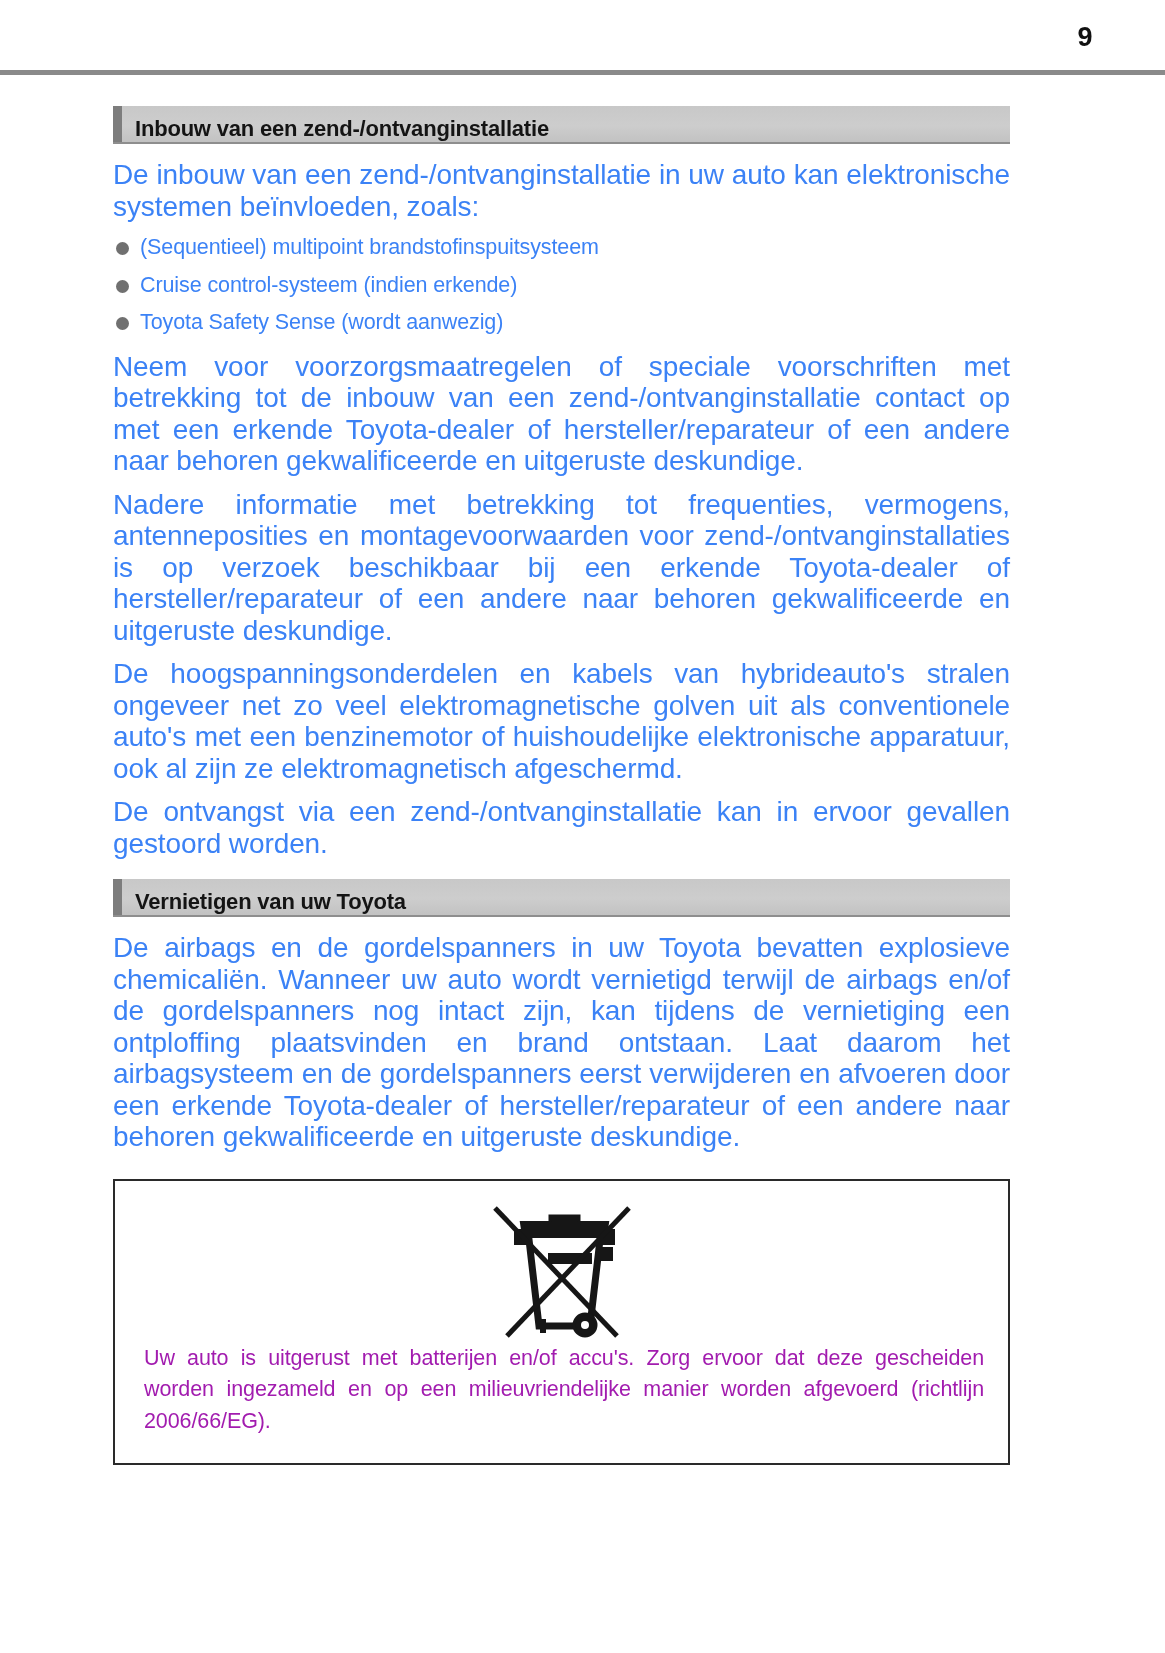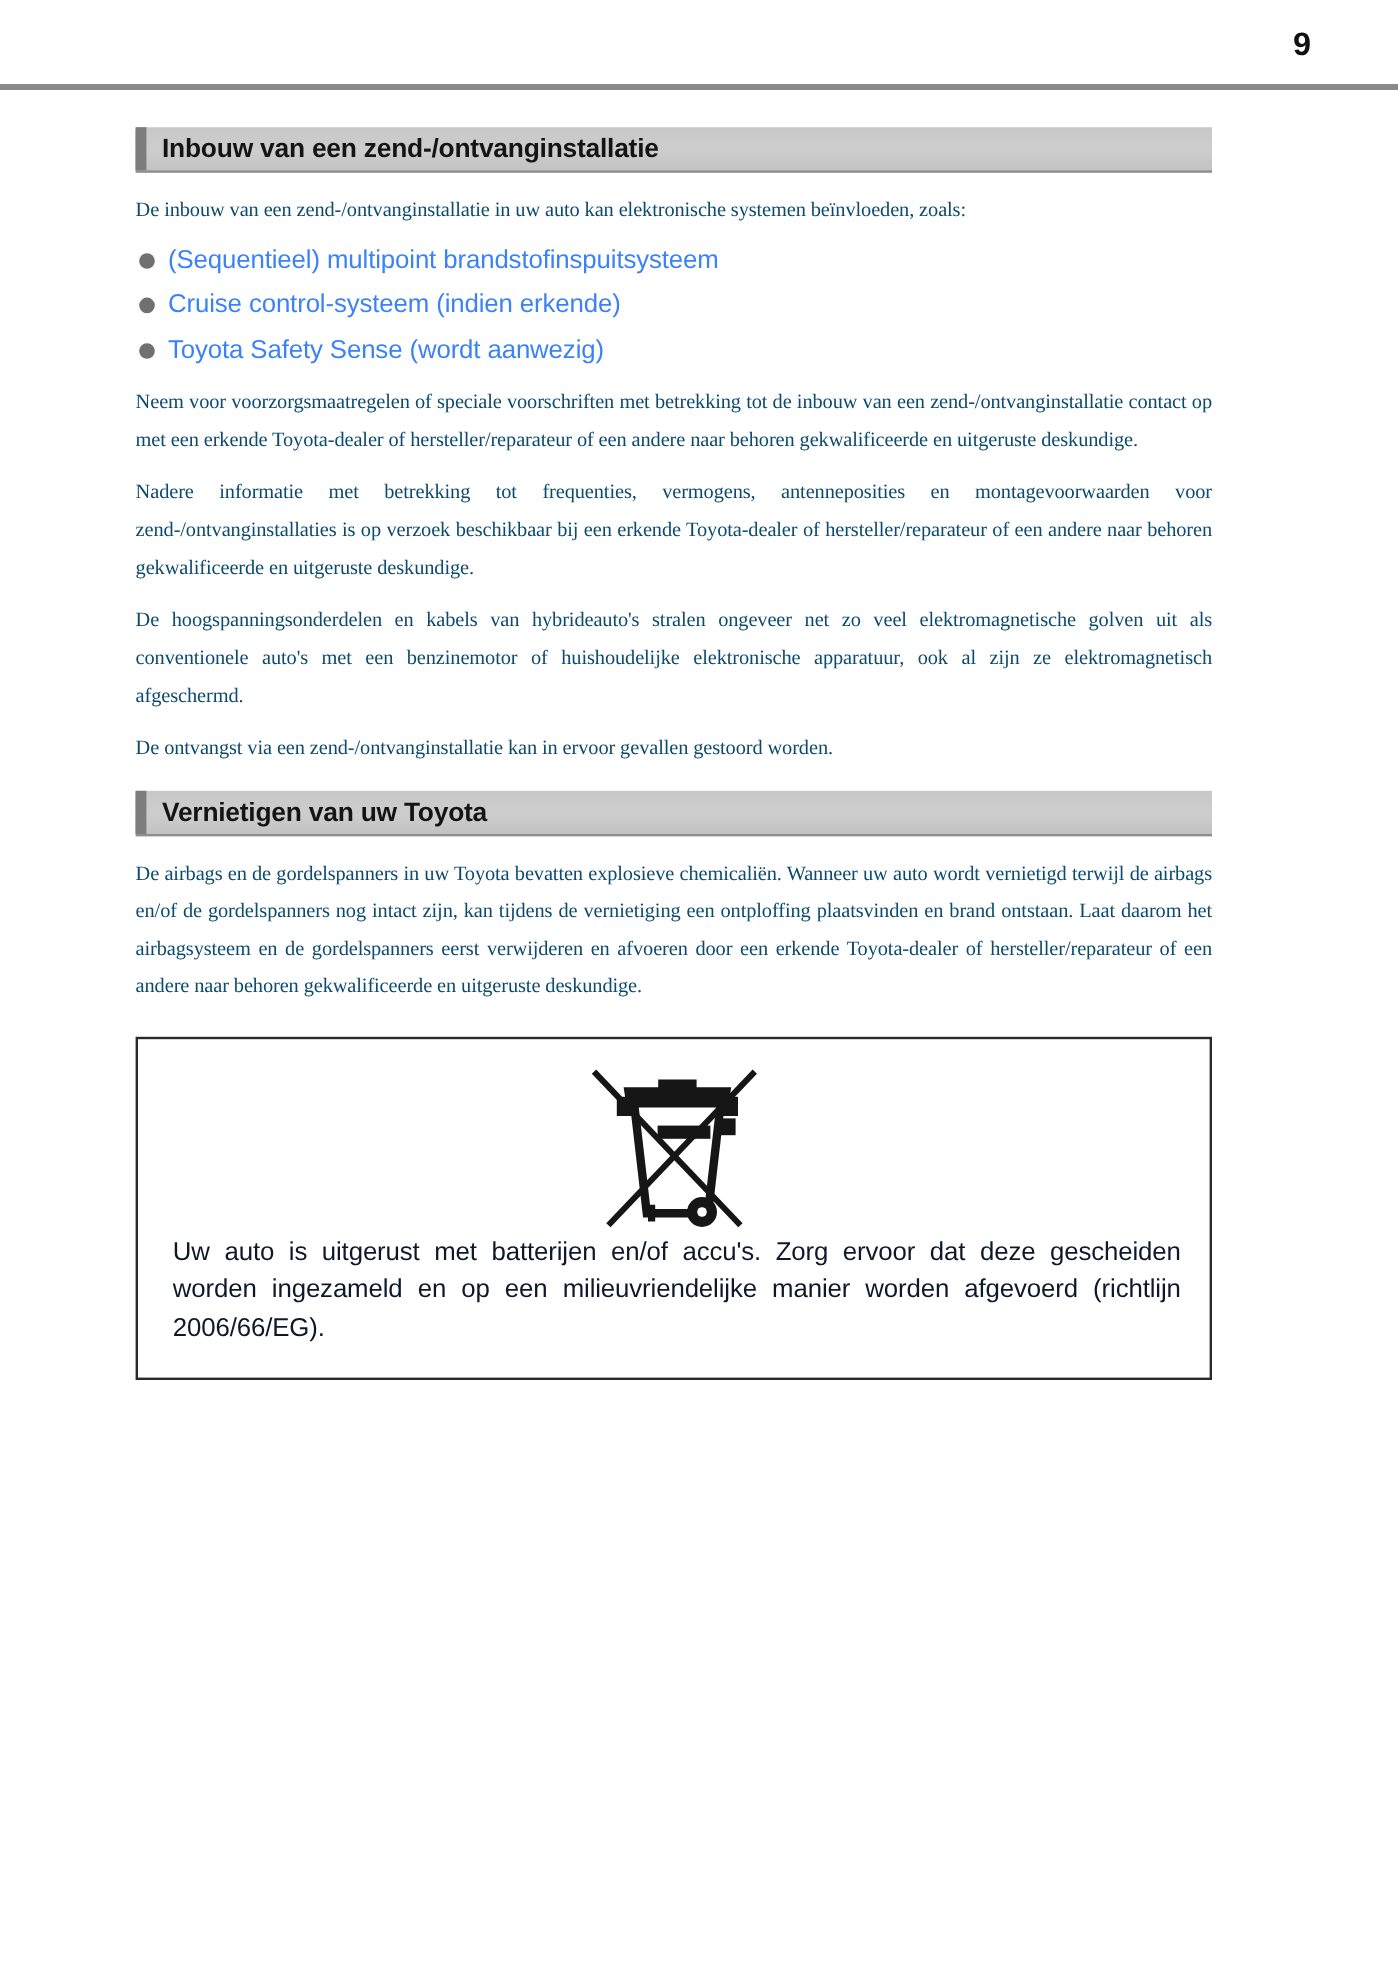--- a/index.html
+++ b/index.html
@@ -54,21 +54,21 @@
     padding: 0 155px 0 113px;
   }
 
   
   .section-head {
     position: relative;
     margin-top: 31px;
     height: 36px;
     background: linear-gradient(to bottom, #c8c8c8 0%, #cdcdcd 55%, #c2c2c2 100%);
     display: flex;
-    align-items: center;
+    align-items: flex-end;
     box-shadow: 0 2px 0 0 #8e8e8e;
   }
   .section-head::before {
     content: "";
     position: absolute;
     left: 0;
     top: 0;
     bottom: 0;
     width: 9px;
     background: #7d7d7d;
@@ -77,28 +77,27 @@
     font-size: 22px;
     font-weight: bold;
     color: #141414;
     padding-left: 22px;
     letter-spacing: -0.2px;
     white-space: nowrap;
   }
 
   
   .para {
-    font-size: 17px;
+    font-size: 28px;
     line-height: 31.5px;
     text-align: justify;
     text-justify: inter-word;
     margin: 12px 0 0 0;
-    color: #0c4a6e;
+    color: #3b82f6;
     letter-spacing: -0.1px;
-    font-family: Liberation Serif, serif;
   }
   .para.first { margin-top: 17px; }
 
   
   .bullets {
     list-style: none;
     margin: 10px 0 0 0;
     padding: 0;
   }
   .bullet-item {
@@ -136,21 +135,21 @@
   .weee-icon {
     display: block;
   }
   .notice-text {
     font-size: 21.5px;
     line-height: 31.5px;
     text-align: justify;
     text-justify: inter-word;
     margin: 0;
     padding: 0 24px 0 29px;
-    color: #0f172a;
+    color: #a21caf;
     letter-spacing: -0.1px;
   }
 </style>
 </head>
 <body>
 
 <div class="page">
 
   <div class="page-header">
     <div class="page-number">9</div>

